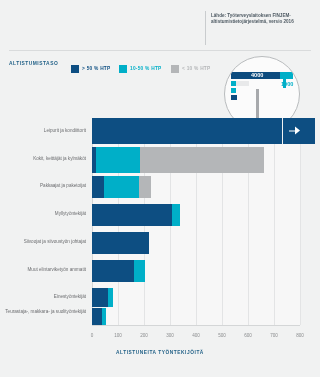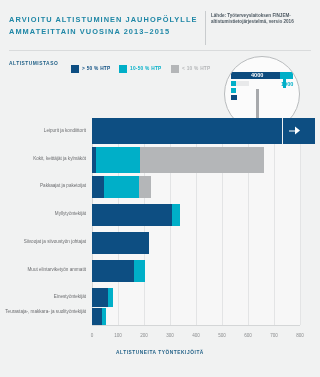--- a/index.html
+++ b/index.html
@@ -123,21 +123,20 @@
     color:#1f5f86;font-size:4.8px;font-weight:bold;letter-spacing:0.55px;
     text-transform:uppercase;
   }
 </style>
 </head>
 <body>
 
 <div class="sheet">
 
   <div class="header">
-    <div class="title">Arvioitu altistuminen jauhopölylle ammateittain vuosina 2013–2015</div>
     <div class="src-rule"></div>
     <div class="source">Lähde: Työterveyslaitoksen FINJEM-altistumistietojärjestelmä, versio 2016</div>
   </div>
   <div class="hdr-divider"></div>
 
   <div class="legend">
     <div class="legend-title">Altistumistaso</div>
 
     <div class="lg" id="lg0">
       <span class="sw" style="background:#0d4e82"></span><span class="lb" style="color:#0d4e82">&gt; 50 % HTP</span>

